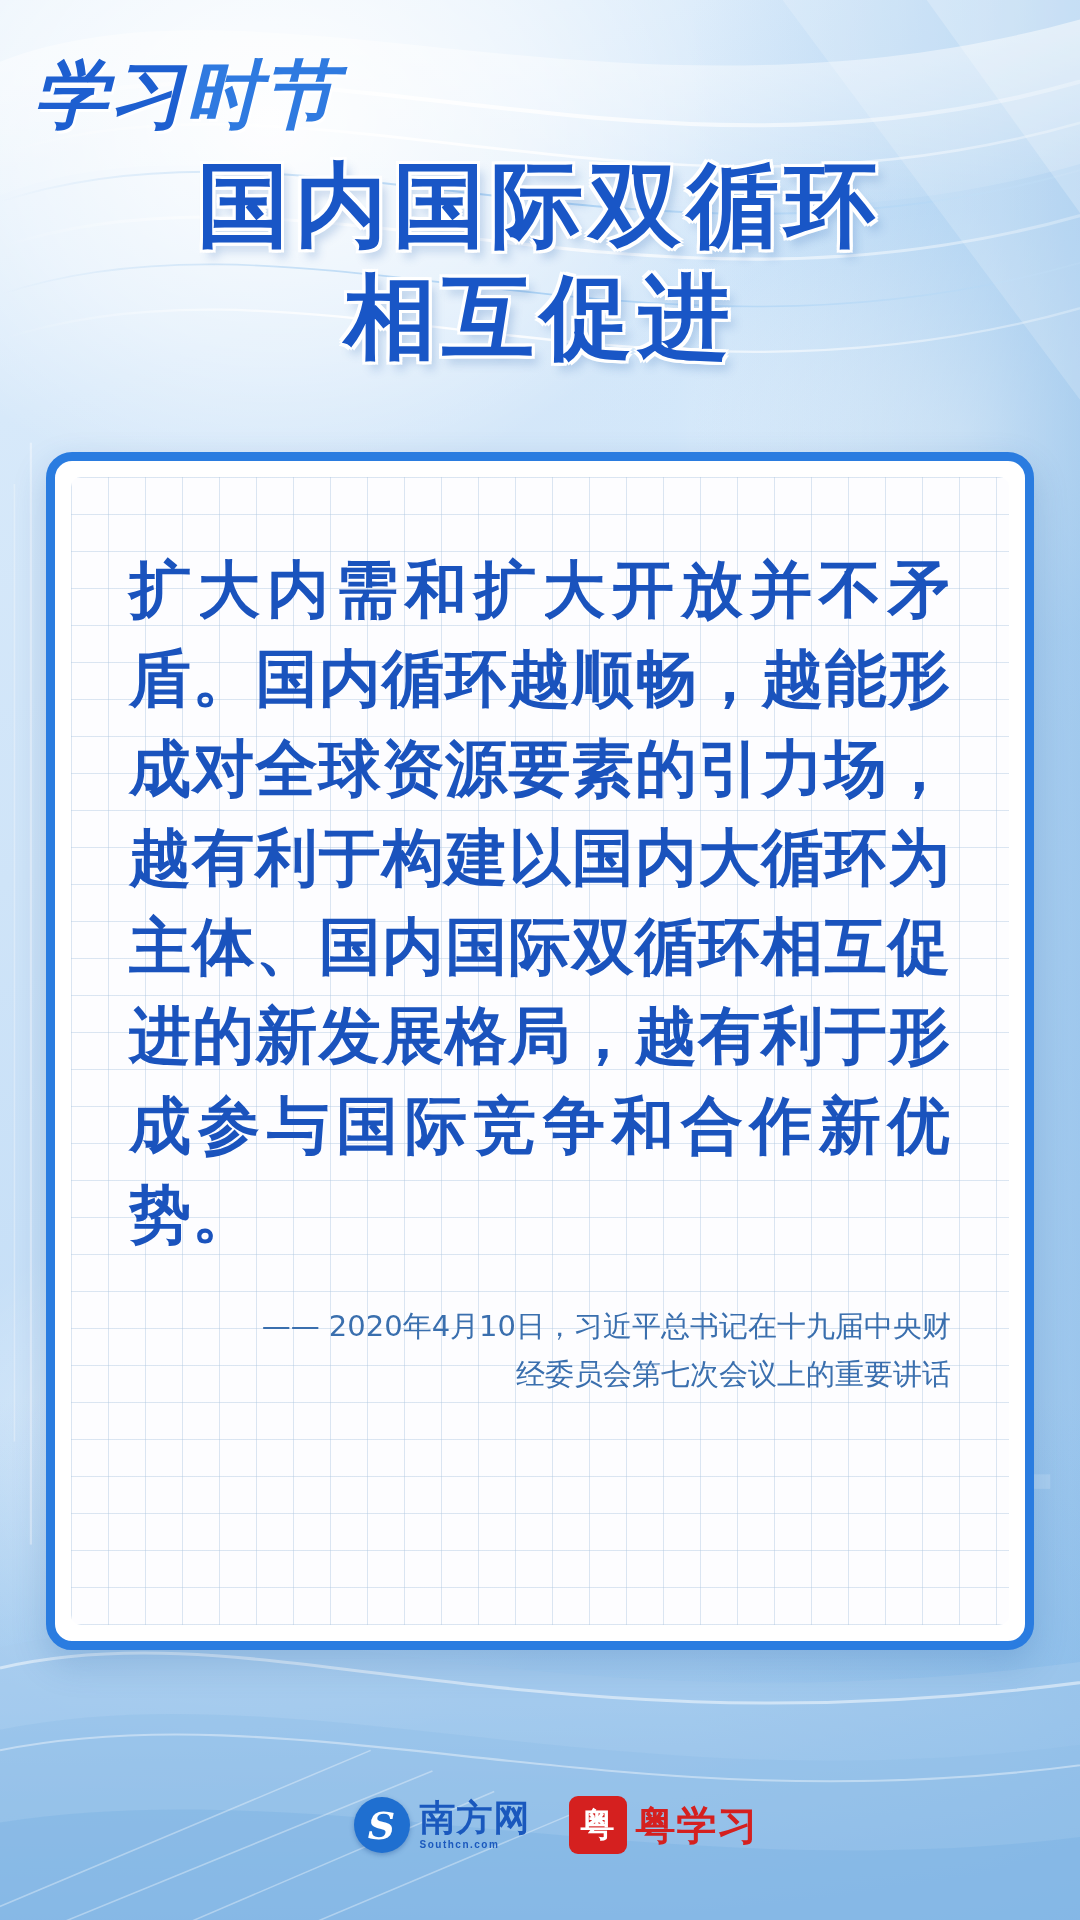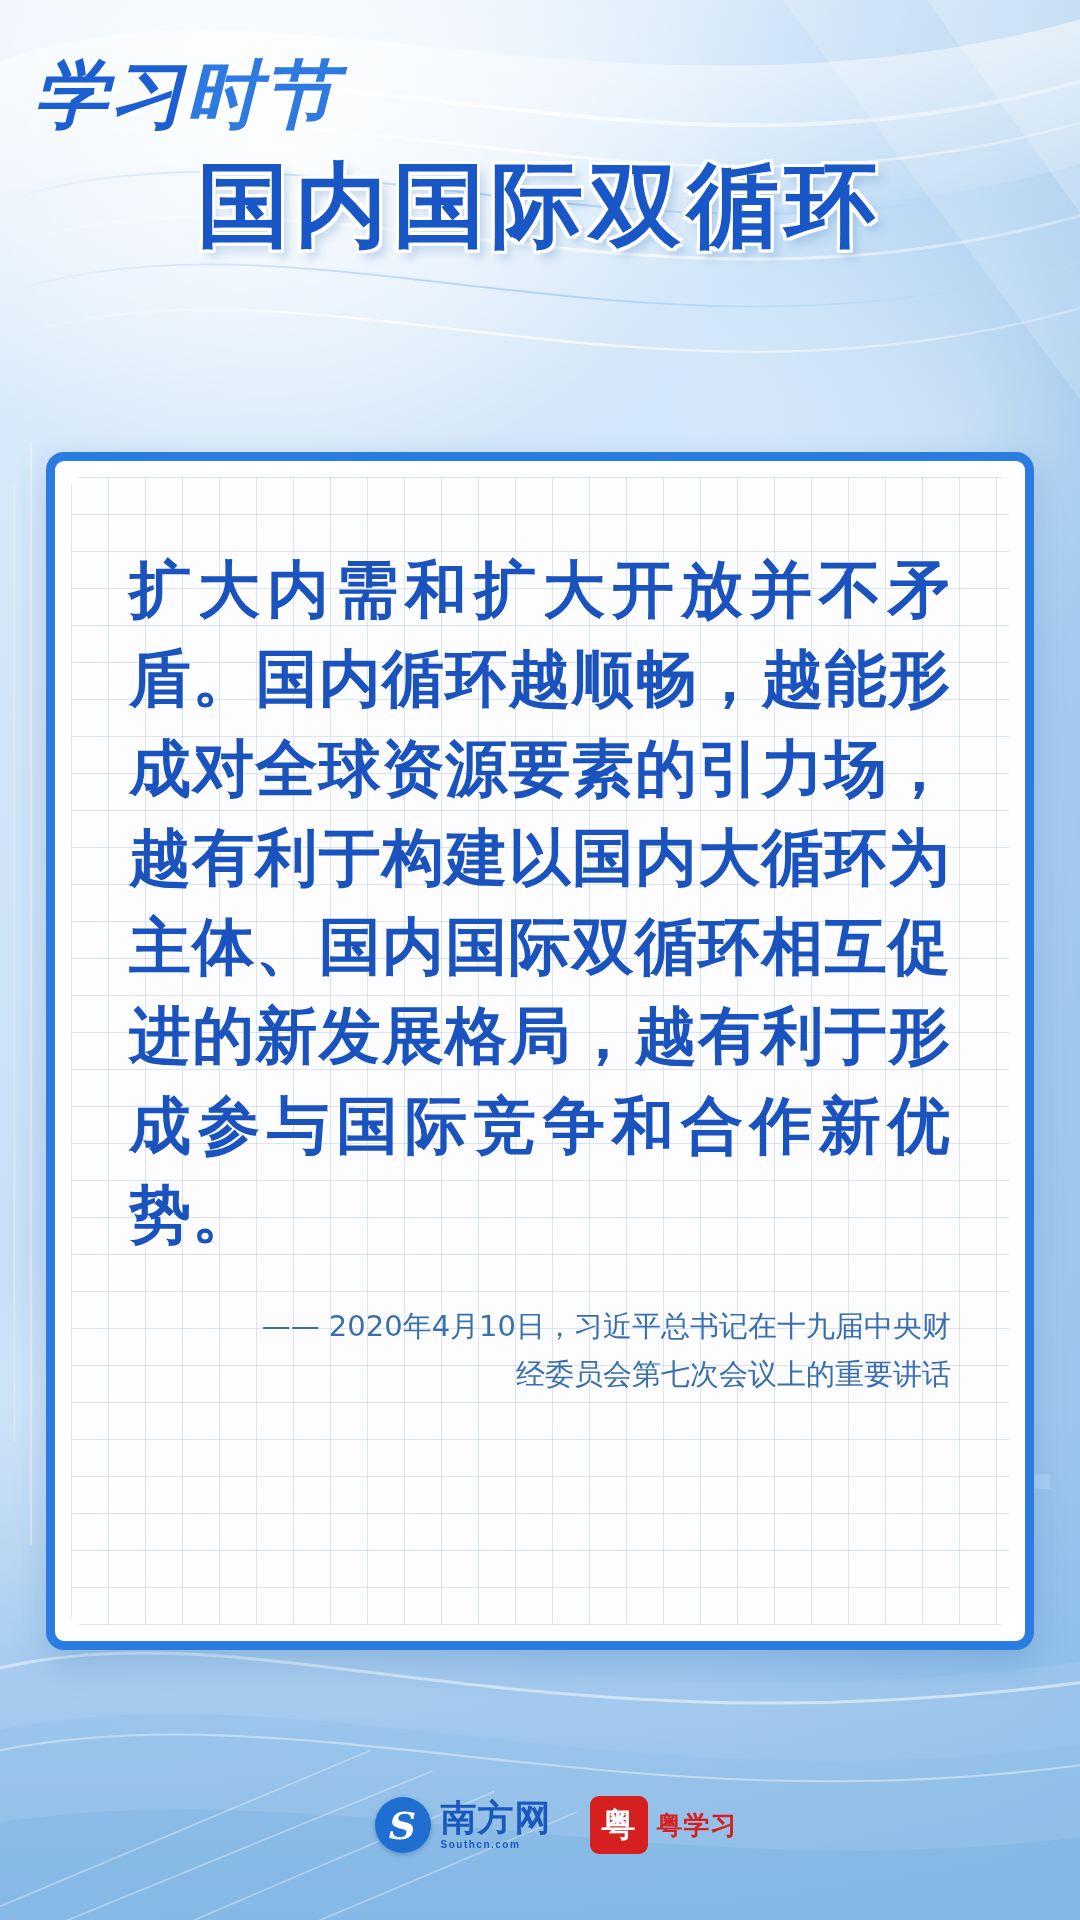--- a/index.html
+++ b/index.html
@@ -103,21 +103,21 @@
   }
 
   
   .card-outer {
     position: absolute;
     left: 46px;
     top: 452px;
     width: 988px;
     height: 1198px;
     border: 9px solid #2a7ce0;
-    border-radius: 18px;
+    border-radius: 26px;
     background: #ffffff;
     box-shadow: 0 14px 34px rgba(30,90,160,0.22);
     box-sizing: border-box;
     padding: 16px;
   }
   .card-inner {
     position: relative;
     width: 100%;
     height: 100%;
     border-radius: 10px;
@@ -206,21 +206,21 @@
     color: #ffffff;
     font-family: "DejaVu Sans", sans-serif;
     font-size: 34px;
     font-weight: bold;
     display: flex;
     align-items: center;
     justify-content: center;
   }
   .yx-text {
     font-family: Liberation Serif, serif;
-    font-size: 26px;
+    font-size: 40px;
     font-weight: bold;
     color: #d5201f;
     letter-spacing: 1px;
   }
 </style>
 </head>
 <body>
 
 <div id="poster">
 
@@ -294,20 +294,21 @@
   </div>
 
   <div class="brand">
     <div class="brand-text">
       <span>学习</span><span class="seg2">时节</span>
     </div>
   </div>
 
   <div class="title-block">
     <div class="title-line">国内国际双循环</div>
+    <div class="title-line">相互促进</div>
   </div>
 
   <div class="card-outer">
     <div class="card-inner">
       <div class="quote">扩大内需和扩大开放并不矛盾。国内循环越顺畅，越能形成对全球资源要素的引力场，越有利于构建以国内大循环为主体、国内国际双循环相互促进的新发展格局，越有利于形成参与国际竞争和合作新优势。</div>
       <div class="source">—— 2020年4月10日，习近平总书记在十九届中央财经委员会第七次会议上的重要讲话</div>
     </div>
   </div>
 
   <div class="logos">

